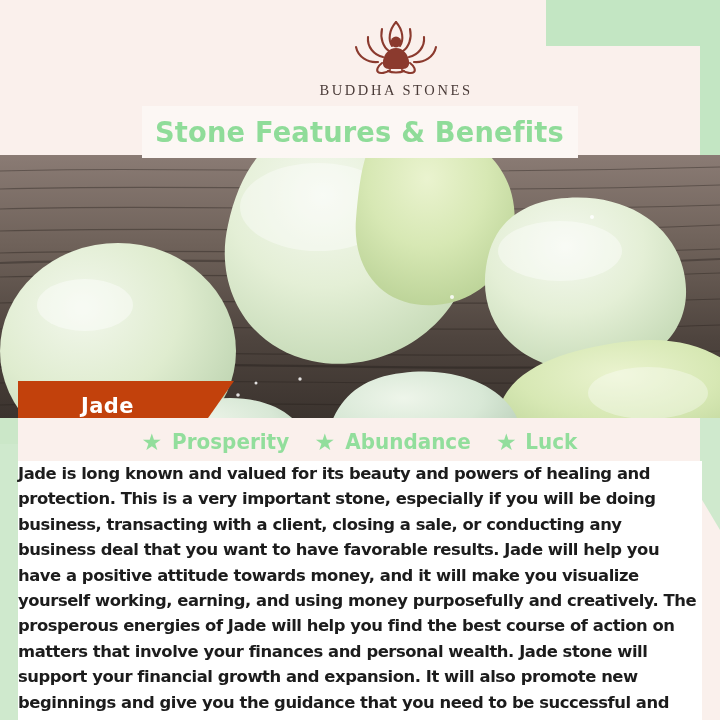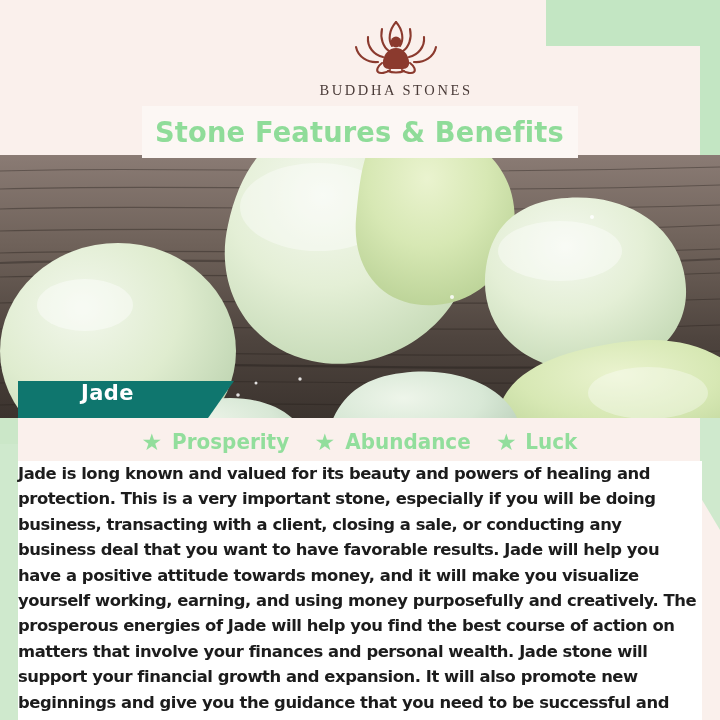--- a/index.html
+++ b/index.html
@@ -117,24 +117,24 @@
     overflow: hidden;
     z-index: 2;
   }
   .photo svg { display: block; width: 720px; height: 263px; }
 
   
   .jade-banner {
     position: absolute;
     left: 18px; top: 381px;
     width: 216px; height: 37px;
-    background: #0f766e;
+    background: #c2410c;
     clip-path: polygon(0 0, 100% 0, 88% 100%, 0 100%);
     display: flex;
-    align-items: flex-start;
+    align-items: flex-end;
     z-index: 5;
   }
   .jade-label {
     margin-left: 63px;
     font-family: "DejaVu Sans", sans-serif;
     font-weight: bold;
     font-size: 21px;
     color: #ffffff;
     letter-spacing: 0.4px;
   }

